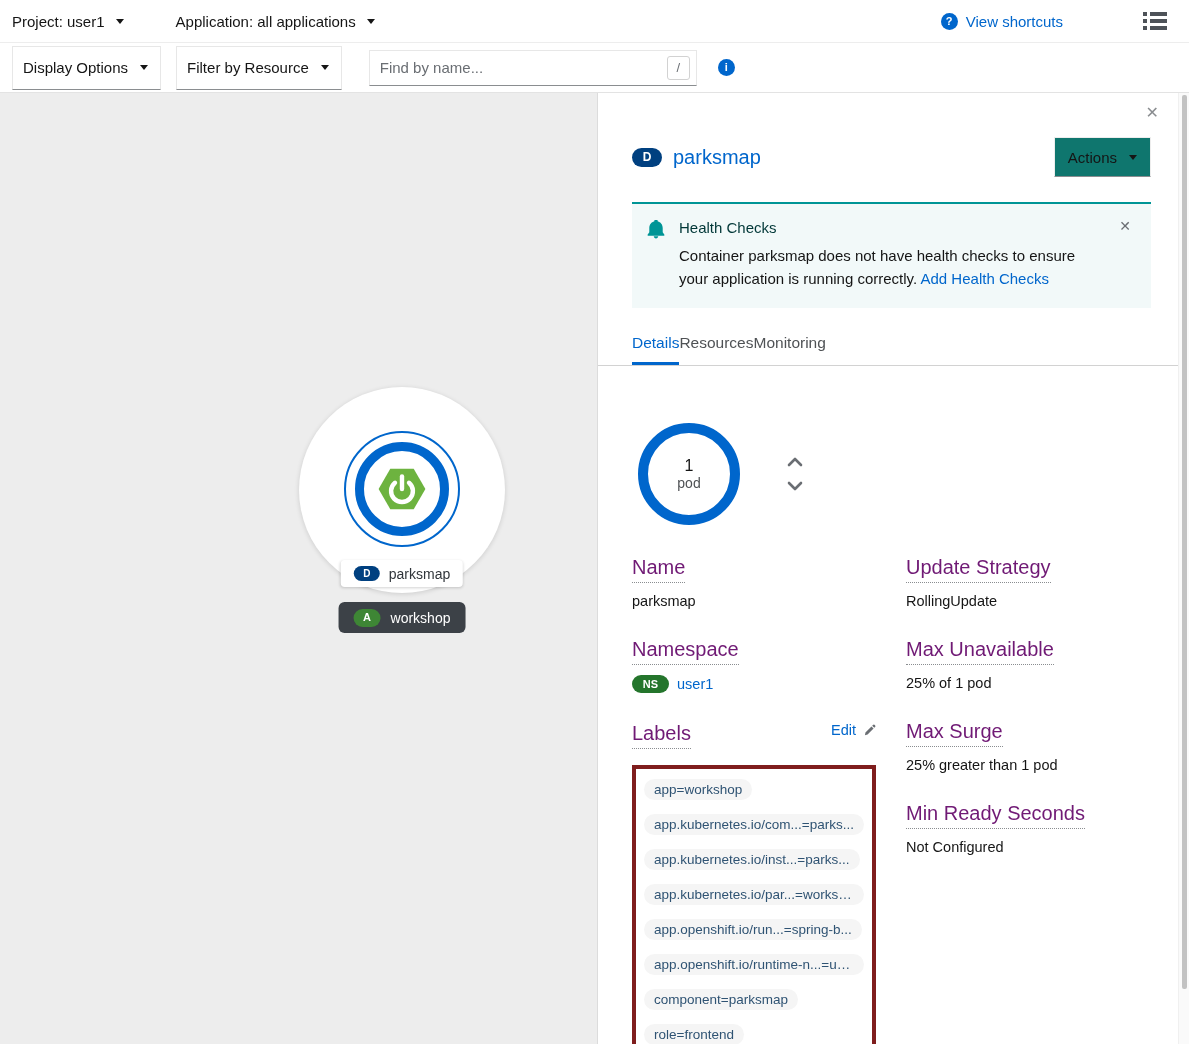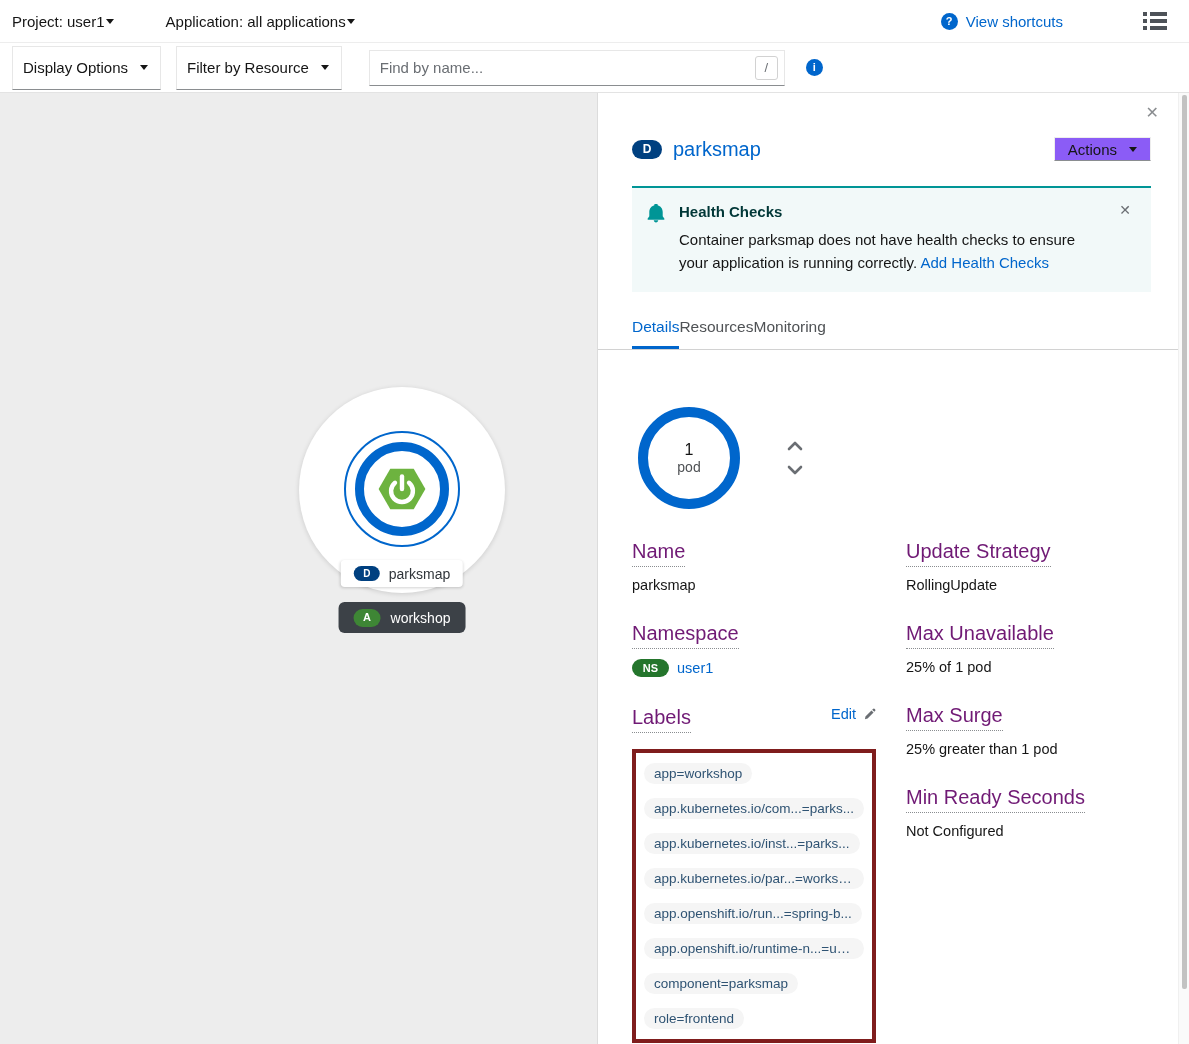--- a/index.html
+++ b/index.html
@@ -8,33 +8,33 @@
     --spring_green:#6db33f; --alert_bg:#f2f9f9; --canvas_bg:#ededed;
   }
   *{box-sizing:border-box;margin:0;padding:0;font-family:"Liberation Sans","DejaVu Sans",sans-serif}
   html,body{width:1189px;height:1044px;overflow:hidden;background:#fff;color:#151515}
   button{background:none;border:none;cursor:pointer;font-family:inherit;color:inherit}
   a{text-decoration:none;cursor:pointer}
 
   
   .topbar{height:43px;background:#fff;border-bottom:1px solid #ededed;display:flex;align-items:center;justify-content:space-between;padding:0 22px 0 12px}
   .topbar-left{display:flex;align-items:center;gap:52px}
-  .ctx-toggle{display:flex;align-items:center;gap:1px;font-size:15px;color:#151515}
+  .ctx-toggle{display:flex;align-items:center;gap:11px;font-size:15px;color:#151515}
   .caret{width:0;height:0;border-left:4.5px solid transparent;border-right:4.5px solid transparent;border-top:5.5px solid #151515;display:inline-block}
   .topbar-right{display:flex;align-items:center}
   .shortcuts-link{display:flex;align-items:center;gap:8px;color:var(--accent);font-size:15px}
   .circle-icon{width:17px;height:17px;border-radius:50%;background:var(--accent);color:#fff;font-size:11px;font-weight:700;display:inline-flex;align-items:center;justify-content:center;line-height:1}
   .listview-btn{margin-left:80px;display:flex;align-items:center}
 
   
   .toolbar{height:50px;background:#fff;border-bottom:1px solid #e3e3e3;display:flex;align-items:center;padding:0 12px}
   .select-toggle{height:44px;background:#fff;border:1px solid #e7e7e7;border-bottom:1px solid #8a8d90;display:flex;align-items:center;justify-content:space-between;gap:12px;padding:0 12px 0 10px;font-size:15px;color:#151515}
   .select-toggle + .select-toggle{margin-left:15px}
   .find-wrap{position:relative;margin-left:27px}
-  .find-input{width:416px;height:36px;border:1px solid #e7e7e7;border-bottom:1px solid #8a8d90;padding:0 36px 0 10px;font-size:15px;color:#151515;outline:none}
+  .find-input{width:328px;height:36px;border:1px solid #e7e7e7;border-bottom:1px solid #8a8d90;padding:0 36px 0 10px;font-size:15px;color:#151515;outline:none}
   .find-input::placeholder{color:#6a6e73;opacity:1}
   .kbd{position:absolute;right:7px;top:6px;width:23px;height:24px;border:1px solid #d2d2d2;border-radius:3px;color:#6a6e73;font-size:13px;display:flex;align-items:center;justify-content:center;background:#fff}
   .toolbar .circle-icon{margin-left:21px;cursor:pointer}
 
   
   .main{display:flex;height:951px}
   .canvas{position:relative;width:597px;height:951px;background:var(--canvas_bg)}
   .app-group{position:absolute;left:299px;top:294px;width:206px;height:206px;border-radius:50%;background:#fff;box-shadow:0 1px 5px rgba(3,3,3,.14)}
   .sel-ring{position:absolute;left:344px;top:338px;width:116px;height:116px;border-radius:50%;border:2px solid var(--accent)}
   .node-donut{position:absolute;left:355px;top:349px;width:94px;height:94px;border-radius:50%;border:9px solid var(--accent);background:#fff;display:flex;align-items:center;justify-content:center}
@@ -49,25 +49,25 @@
   .badge.sz-node{width:26px;height:15px;font-size:10px;border-radius:8px}
   .badge.sz-group{width:27px;height:18px;font-size:11px;border-radius:9px}
   .badge.sz-ns{width:37px;height:18px;font-size:11px;border-radius:9px}
 
   
   .panel{position:relative;width:592px;height:951px;background:#fff;border-left:1px solid #dcdcdc;padding:44px 38px 0 34px;overflow:hidden}
   .panel-close{position:absolute;top:12px;right:30px;font-size:16px;color:#8a8d90;line-height:1}
   .panel-head{display:flex;align-items:center;justify-content:space-between}
   .panel-title{display:flex;align-items:center;gap:11px;font-size:20px;font-weight:400}
   .panel-title a{color:var(--accent)}
-  .actions-toggle{height:24px;border:1px solid #ededed;border-bottom:1px solid #8a8d90;background:#8b5cf6;padding:0 13px;display:flex;align-items:center;gap:12px;font-size:15px}
+  .actions-toggle{height:40px;border:1px solid #ededed;border-bottom:1px solid #8a8d90;background:#0f766e;padding:0 13px;display:flex;align-items:center;gap:12px;font-size:15px}
 
   .alert{position:relative;margin-top:25px;background:var(--alert_bg);border-top:2px solid var(--teal);padding:15px 46px 18px 15px;display:flex;gap:14px}
   .alert-icon{flex:none;margin-top:1px}
-  .alert-title{font-size:15px;font-weight:700;color:#003737;margin-bottom:9px}
+  .alert-title{font-size:15px;font-weight:400;color:#003737;margin-bottom:9px}
   .alert-desc{font-size:15px;line-height:1.5;color:#151515;max-width:470px}
   .alert-desc a{color:var(--accent)}
   .alert-close{position:absolute;top:15px;right:20px;font-size:14px;color:#6a6e73;line-height:1}
 
   .tabs{margin:26px -38px 0 -34px;padding:0 38px 0 34px;display:flex;border-bottom:1px solid #d2d2d2}
   .tab{font-size:15.5px;color:#4f5255;padding:0 0 13px}
   .tab.active{color:var(--accent);box-shadow:inset 0 -3px 0 0 var(--accent)}
 
   .donut-row{margin-top:56px;display:flex;align-items:center}
   .donut{position:relative;width:104px;height:104px;margin-left:5px}

